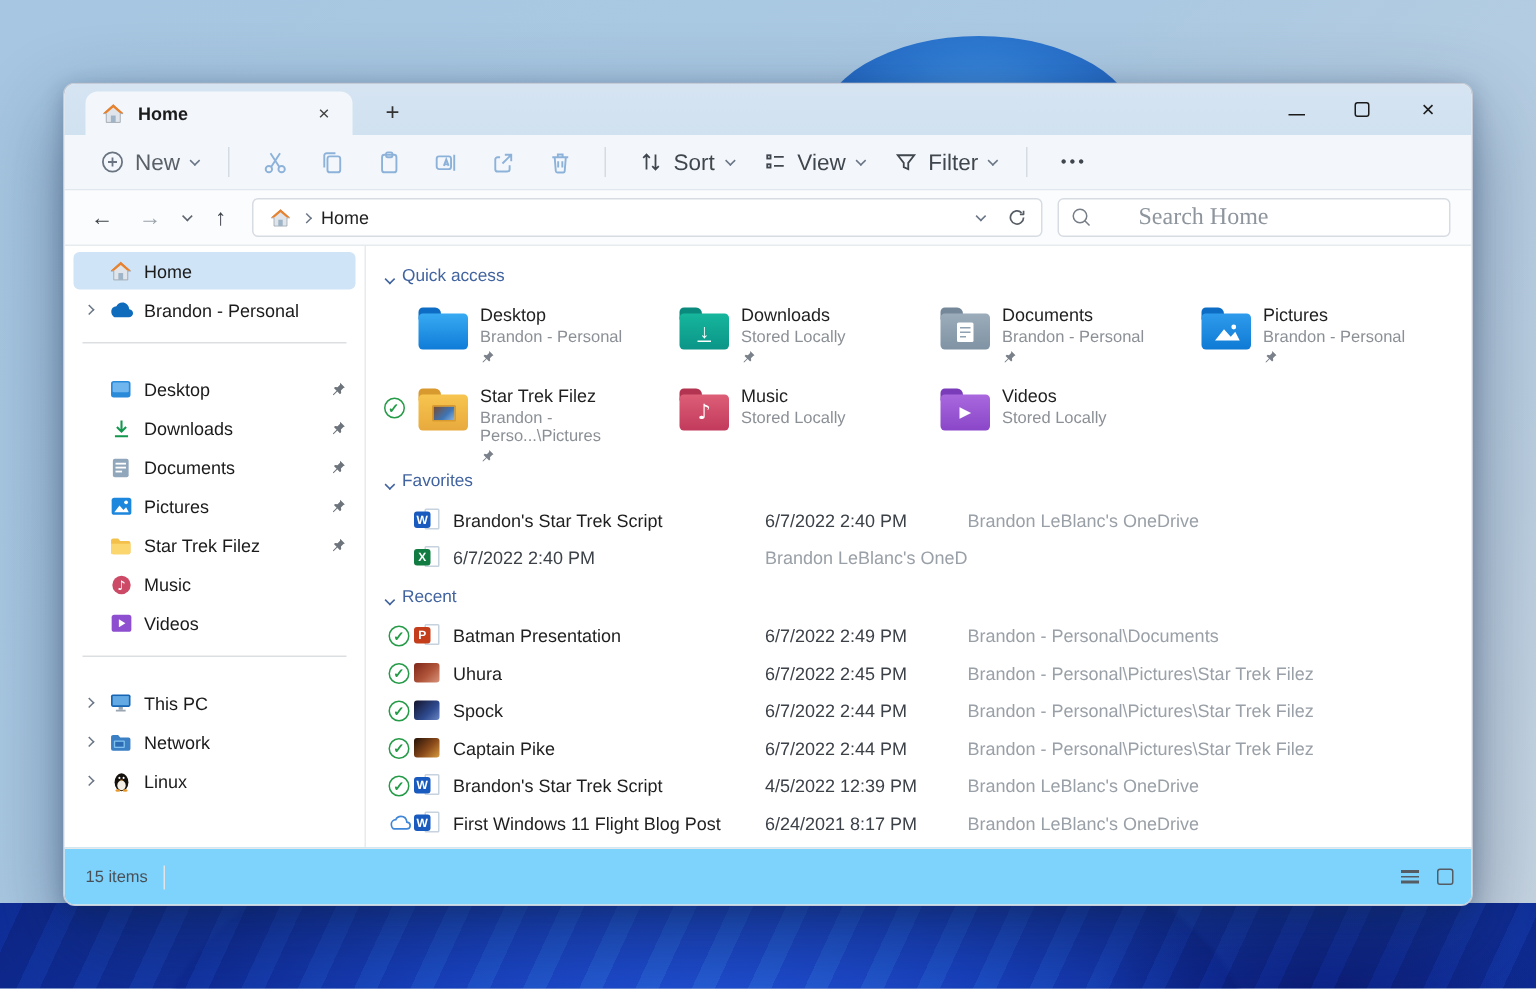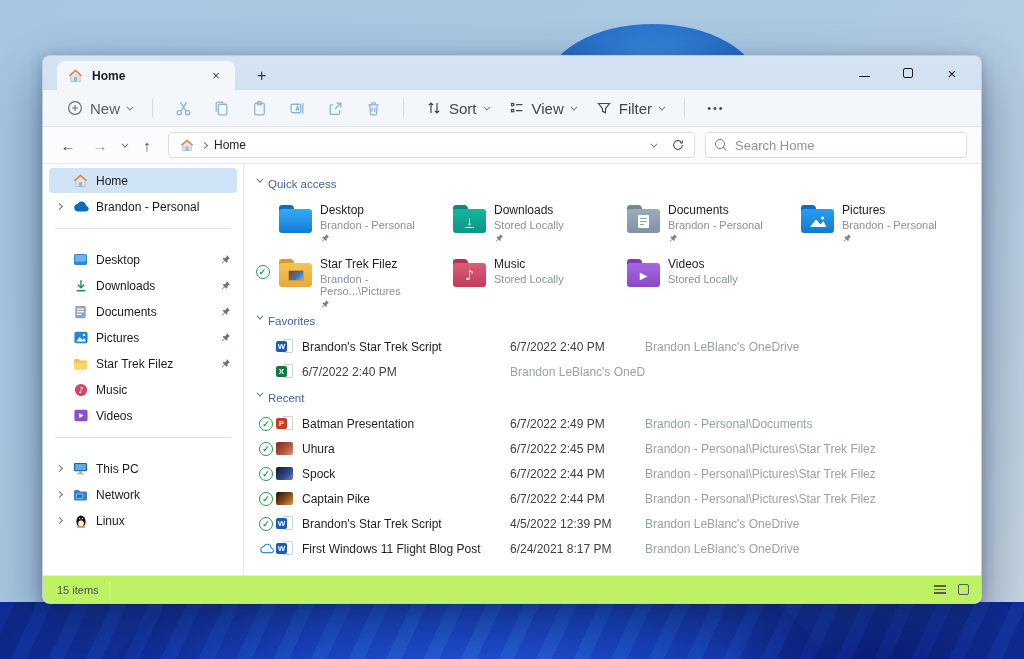--- a/index.html
+++ b/index.html
@@ -59,38 +59,38 @@
   .dark{ color:#40464e; }
   .more-dots{ font-size:11px; letter-spacing:2px; color:#40464e; padding:4px 8px;}
   
   .addr-row{ height:37px; background:#fbfcfe; display:flex; align-items:center; padding:0 14px; gap:10px; border-bottom:1px solid #e7ebf0; flex:0 0 auto;}
   .nav-ico{ font-size:15px; color:#3c4148; width:22px; text-align:center; }
   .nav-ico.dim{ color:#9aa2ab; }
   .addr-box{ flex:1; height:26px; border:1px solid #d7dce2; border-radius:4px; background:#fff; display:flex; align-items:center; gap:7px; padding:0 9px; }
   .addr-text{ font-size:12px; color:#1f1f1f; }
   .addr-right{ margin-left:auto; display:flex; align-items:center; gap:16px; color:#555; }
   .search-box{ width:262px; height:26px; border:1px solid #d7dce2; border-radius:4px; background:#fff; display:flex; align-items:center; gap:8px; padding:0 9px; }
-  .search-box input{ border:none; outline:none; font-size:13px; color:#333; width:100%; font-family:Liberation Sans, sans-serif; background:transparent;}
+  .search-box input{ border:none; outline:none; font-size:16px; color:#333; width:100%; font-family:Liberation Serif, serif; background:transparent;margin-left:24px;}
   .search-box input::placeholder{ color:#8e959d; }
   .mag{ width:12px; height:12px; position:relative; flex:0 0 auto;}
   .mag::before{ content:""; position:absolute; width:8px; height:8px; border:1.3px solid #767d86; border-radius:50%; }
   .mag::after{ content:""; position:absolute; width:5px; height:1.3px; background:#767d86; transform:rotate(45deg); left:7px; top:9px;}
   
   .content{ flex:1; display:flex; min-height:0; background:#fff; }
   .sidebar{ width:201px; border-right:1px solid #e8eaec; padding-top:3px; flex:0 0 auto; }
   .side-item{ height:25px; margin:1px 6px; border-radius:4px; display:flex; align-items:center; gap:7px; padding:0 6px 0 4px; font-size:12px; color:#1b1b1b; }
   .side-item.selected{ background:#cfe4f7; }
   .chev-slot{ width:12px; display:flex; justify-content:center; color:#5f666e; flex:0 0 auto;}
   .si-icon{ width:17px; height:17px; display:flex; align-items:center; justify-content:center; flex:0 0 auto;}
   .pin{ margin-left:auto; color:#6d747c; display:flex; }
   .side-div{ height:1px; background:#dcdfe2; margin:9px 12px; }
   .side-div.gap{ margin-bottom:18px; }
   
   .main{ flex:1; padding:8px 0 0 10px; overflow:hidden; position:relative;}
-  .sec-head{ display:flex; align-items:flex-start; gap:7px; color:#41639f; font-size:11.5px; margin:6px 0 0 2px; }
+  .sec-head{ display:flex; align-items:flex-end; gap:7px; color:#41639f; font-size:11.5px; margin:6px 0 0 2px; }
   .sec-head .chev{ color:#41639f; width:5px; height:5px; }
   .qa-grid{ display:grid; grid-template-columns:repeat(4,174px); row-gap:13px; margin-top:12px; margin-bottom:6px;}
   .tile{ display:flex; gap:8px; }
   .badge-slot{ width:17px; padding-top:9px; flex:0 0 auto; display:flex; justify-content:center;}
   .tile-text{ padding-top:1px; }
   .t-name{ font-size:12px; color:#1f1f1f; }
   .t-sub{ font-size:11px; color:#8b9096; margin-top:2px; }
   .t-pin{ color:#7a818a; margin-top:2px; display:block;}
   
   .folder{ position:relative; width:33px; height:24px; border-radius:3px; margin-top:7px; display:flex; align-items:center; justify-content:center; flex:0 0 auto;}
@@ -122,21 +122,21 @@
   .office .page{ position:absolute; right:1px; top:0; width:10px; height:14px; background:#fff; border:1px solid #c6d2dd; border-radius:1px;}
   .office .sq{ position:absolute; left:0; top:2px; width:11px; height:11px; border-radius:2px; color:#fff; font-weight:bold; font-size:8px; line-height:11px; text-align:center; }
   .sq.word{ background:#185abd; } .sq.excel{ background:#107c41; } .sq.ppt{ background:#c43e1c; }
   .thumb{ width:17px; height:13px; border-radius:2px; }
   .th-uhura{ background:linear-gradient(135deg,#7e2618 0%,#b0543a 55%,#d8937a 100%); }
   .th-spock{ background:linear-gradient(135deg,#14142a 0%,#2e4a8e 60%,#6a86c4 100%); }
   .th-pike{ background:linear-gradient(135deg,#241208 0%,#8a4a1a 55%,#d89a3e 100%); }
   .sync-check{ width:14px; height:14px; border:1.3px solid #259b48; border-radius:50%; color:#259b48; font-size:9px; line-height:12px; text-align:center; font-weight:bold;}
   .sync-cloud{ color:#3f86d8; display:flex; }
   
-  .statusbar{ height:28px; border-top:1px solid #e6e8ea; display:flex; align-items:center; padding:0 12px 0 14px; flex:0 0 auto; background:#bef264;}
+  .statusbar{ height:38px; border-top:1px solid #e6e8ea; display:flex; align-items:center; padding:0 12px 0 14px; flex:0 0 auto; background:#7dd3fc;}
   .status-count{ font-size:11px; color:#4a5058; border-right:1px solid #e2e4e6; padding-right:10px; height:16px; display:flex; align-items:center;}
   .view-toggles{ margin-left:auto; display:flex; gap:12px; align-items:center; color:#565c64;}
   .vt-lines{ display:flex; flex-direction:column; gap:2px; }
   .vt-lines i{ width:12px; height:1.6px; background:#565c64; }
   .vt-square{ width:11px; height:11px; border:1.4px solid #565c64; border-radius:2px;}
   svg{ display:block; }
 </style>
 </head>
 <body>
 

